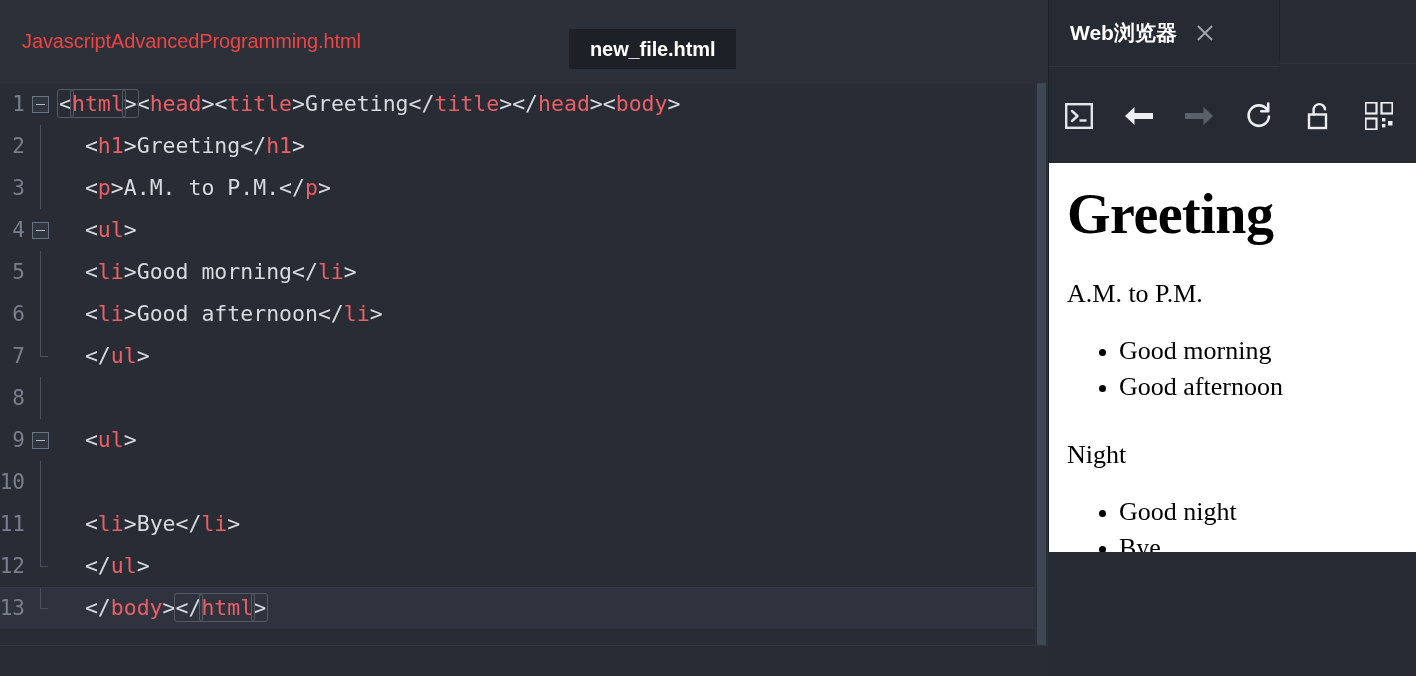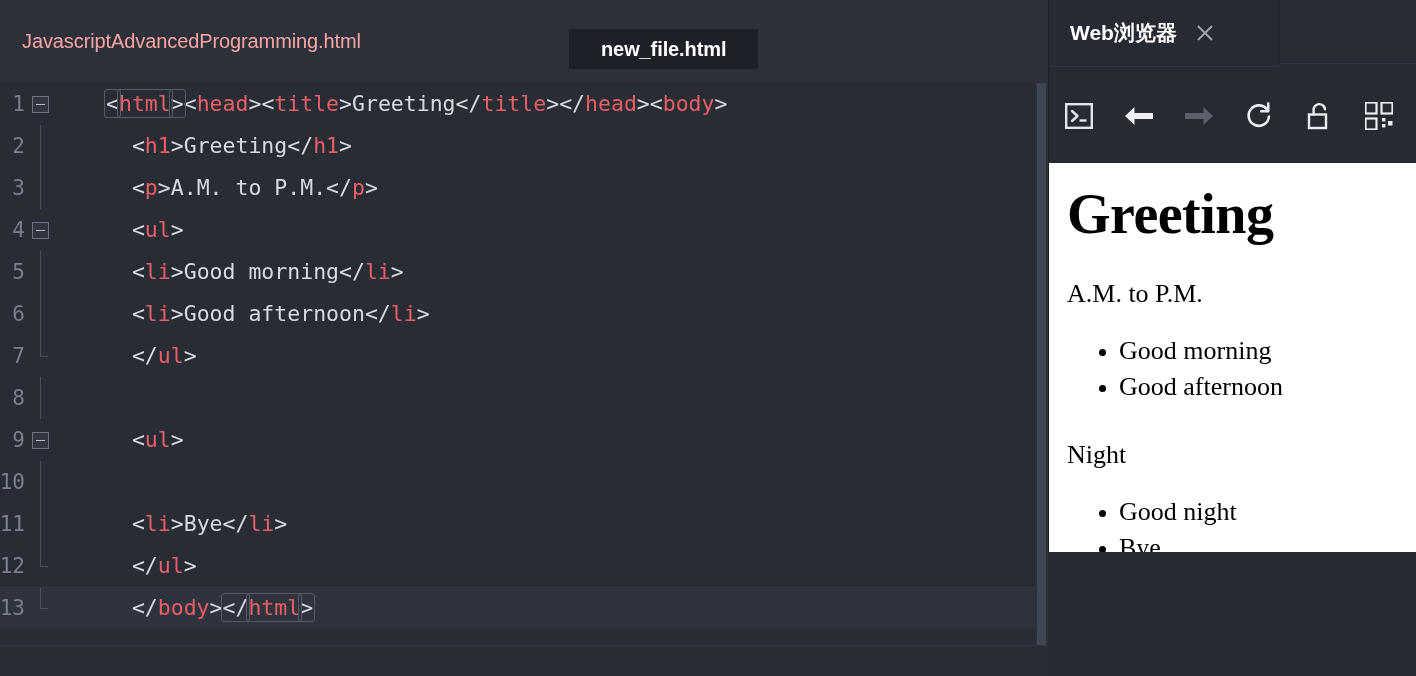--- a/index.html
+++ b/index.html
@@ -42,27 +42,27 @@
     display: flex;
     align-items: center;
     font-size: 20px;
     letter-spacing: -0.1px;
     white-space: nowrap;
     cursor: default;
   }
   .tab-inactive {
     left: 22px;
     top: 30px;
-    color: #fca5a5;
+    color: #ef4444;
   }
   .tab-active {
     left: 569px;
     top: 29px;
     height: 40px;
-    padding: 0 32px;
+    padding: 0 21px;
     background: #1d2026;
     color: #ffffff;
     font-weight: bold;
     border-radius: 1px;
   }
 
   .code-area {
     position: relative;
     flex: 1 1 auto;
     background: #282c34;
@@ -136,21 +136,20 @@
     left: 0; top: 21px;
     width: 8px; height: 1px;
     background: #4a505c;
   }
 
   .code-text {
     position: absolute;
     left: 59px;
     top: 0;
     line-height: 42px;
-    margin-left: 47px;
   }
 
   
   .pnc  { color: #d7dae0; }   
   .tag  { color: #ec5f67; }   
   .txt  { color: #d7dae0; }   
 
   .matchbox {
     outline: 1px solid #555b66;
     outline-offset: 1px;

